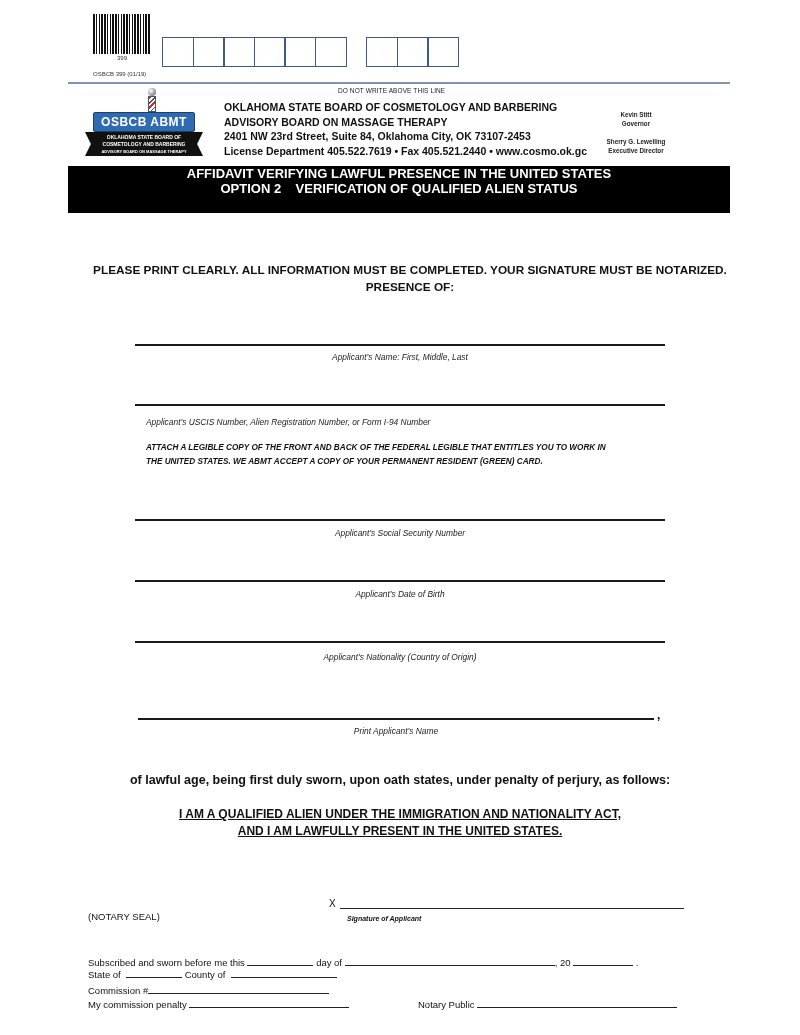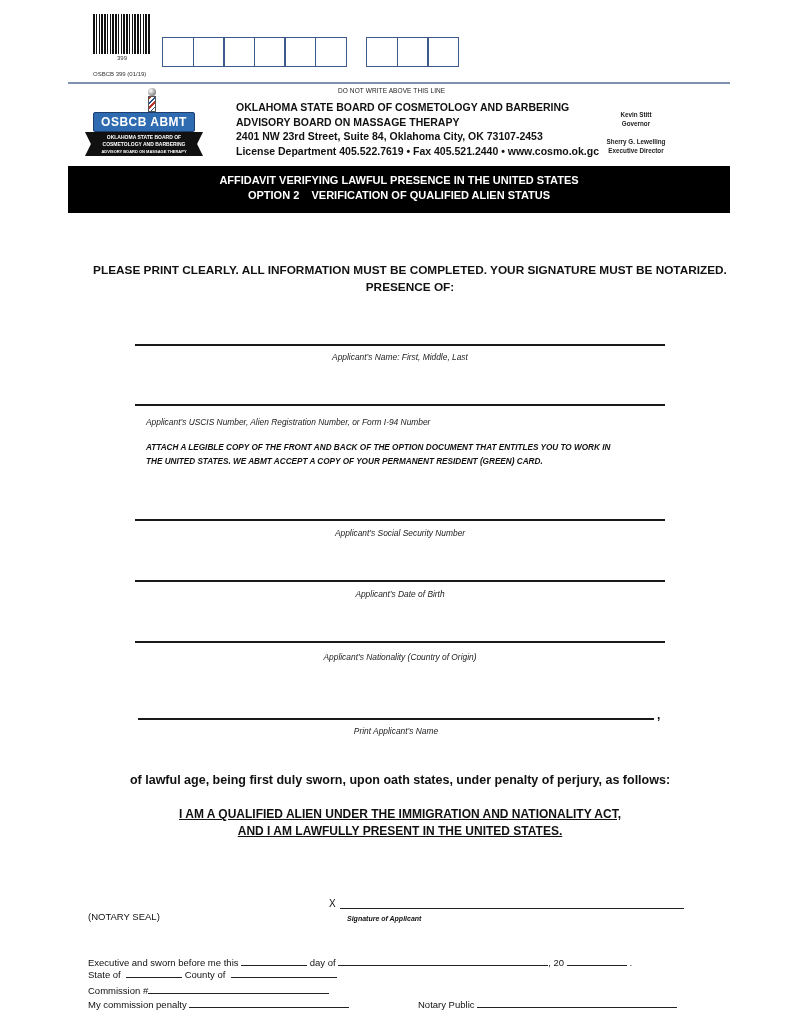--- a/index.html
+++ b/index.html
@@ -29,26 +29,26 @@
   
   .logo { left: 85px; top: 88px; width: 118px; height: 70px; }
   .pole { position: absolute; left: 61px; top: 0; width: 12px; height: 26px; }
   .pole .ball { position: absolute; left: 2px; top: 0; width: 8px; height: 8px; border-radius: 50%; background: radial-gradient(circle at 35% 35%, #fff, #888 70%, #444); }
   .pole .stick { position: absolute; left: 2px; top: 8px; width: 8px; height: 16px; border: 1px solid #555;
     background: repeating-linear-gradient(135deg, #c0342c 0 2px, #fff 2px 4px, #2a4f8f 4px 5px, #fff 5px 7px); }
   .badge { position: absolute; left: 8px; top: 24px; width: 102px; height: 20px; background: #2e6bb0; border: 1.5px solid #1e3f6e; border-radius: 2px; color: #fff; font-weight: bold; font-size: 12px; text-align: center; line-height: 18px; letter-spacing: 0.5px; }
   .ribbon { position: absolute; left: 0; top: 44px; width: 118px; height: 24px; background: #111; color: #fff; text-align: center; font-size: 5px; line-height: 7px; padding-top: 2px; font-weight: bold; clip-path: polygon(0 0, 100% 0, 95% 50%, 100% 100%, 0 100%, 5% 50%); }
 
   
-  .org { left: 236px; top: 100px; font-size: 10.5px; font-weight: bold; line-height: 14.5px; color: #111; }
+  .org { left: 224px; top: 100px; font-size: 10.5px; font-weight: bold; line-height: 14.5px; color: #111; }
   .gov { left: 604px; top: 110px; width: 64px; text-align: center; font-size: 6.3px; font-weight: bold; line-height: 9px; color: #222; }
   .gov .spacer { height: 9px; }
 
   
-  .title-bar { left: 68px; top: 166px; width: 662px; height: 47px; background: #000; color: #fff; text-align: center; font-weight: bold; font-size: 11px; line-height: 15px; padding-top: 7px; }
+  .title-bar { left: 68px; top: 166px; width: 662px; height: 47px; background: #000; color: #fff; text-align: center; font-weight: bold; font-size: 13px; line-height: 15px; }
 
   .instr { left: 80px; top: 262px; width: 660px; text-align: center; font-weight: bold; font-size: 11.8px; line-height: 17px; }
 
   
   .line { height: 2px; background: #1a1a1a; }
   .cap { font-size: 8.4px; font-style: italic; color: #222; }
   .center { text-align: center; }
 
   .attach { left: 146px; top: 441px; font-size: 8.2px; font-weight: bold; font-style: italic; line-height: 14px; color: #111; }
 
@@ -127,21 +127,21 @@
   <div>PRESENCE OF:</div>
 </div>
 
 <div class="abs line" style="left:135px; top:344px; width:530px;"></div>
 <div class="abs cap center" style="left:135px; top:352px; width:530px;">Applicant’s Name: First, Middle, Last</div>
 
 <div class="abs line" style="left:135px; top:404px; width:530px;"></div>
 <div class="abs cap" style="left:146px; top:417px;">Applicant’s USCIS Number, Alien Registration Number, or Form I-94 Number</div>
 
 <div class="abs attach">
-  <div>ATTACH A LEGIBLE COPY OF THE FRONT AND BACK OF THE OPTION DOCUMENT THAT ENTITLES YOU TO WORK IN</div>
+  <div>ATTACH A LEGIBLE COPY OF THE FRONT AND BACK OF THE FEDERAL LEGIBLE THAT ENTITLES YOU TO WORK IN</div>
   <div>THE UNITED STATES. WE ABMT ACCEPT A COPY OF YOUR PERMANENT RESIDENT (GREEN) CARD.</div>
 </div>
 
 <div class="abs line" style="left:135px; top:519px; width:530px;"></div>
 <div class="abs cap center" style="left:135px; top:528px; width:530px;">Applicant’s Social Security Number</div>
 
 <div class="abs line" style="left:135px; top:580px; width:530px;"></div>
 <div class="abs cap center" style="left:135px; top:589px; width:530px;">Applicant’s Date of Birth</div>
 
 <div class="abs line" style="left:135px; top:641px; width:530px;"></div>
@@ -155,21 +155,21 @@
 <div class="abs qualified">
   <div>I AM A QUALIFIED ALIEN UNDER THE IMMIGRATION AND NATIONALITY ACT,</div>
   <div>AND I AM LAWFULLY PRESENT IN THE UNITED STATES.</div>
 </div>
 
 <div class="abs x-mark">X</div>
 <div class="abs sig-line"></div>
 <div class="abs sig-cap">Signature of Applicant</div>
 <div class="abs notary-seal">(NOTARY SEAL)</div>
 
-<div class="abs notary-row" style="top:956px;"><span>Executive and sworn before me this</span> <span class="blank" style="width:66px;"></span> <span>day of</span> <span class="blank" style="width:210px;"></span><span>, 20</span> <span class="blank" style="width:60px;"></span> <span>.</span></div>
+<div class="abs notary-row" style="top:956px;"><span>Subscribed and sworn before me this</span> <span class="blank" style="width:66px;"></span> <span>day of</span> <span class="blank" style="width:210px;"></span><span>, 20</span> <span class="blank" style="width:60px;"></span> <span>.</span></div>
 
 <div class="abs notary-row" style="top:922px;margin-top:46px;"><span>State of</span>  <span class="blank" style="width:56px;"></span> <span>County of</span>  <span class="blank" style="width:106px;"></span></div>
 
 <div class="abs notary-row" style="top:984px;"><span>Commission #</span><span class="blank" style="width:181px;"></span></div>
 
 <div class="abs notary-row" style="top:998px;"><span>My commission penalty</span> <span class="blank" style="width:160px;"></span></div>
 
 <div class="abs notary-row" style="top:998px; left:418px;"><span>Notary Public</span> <span class="blank" style="width:200px;"></span></div>
 
 </body></html>

